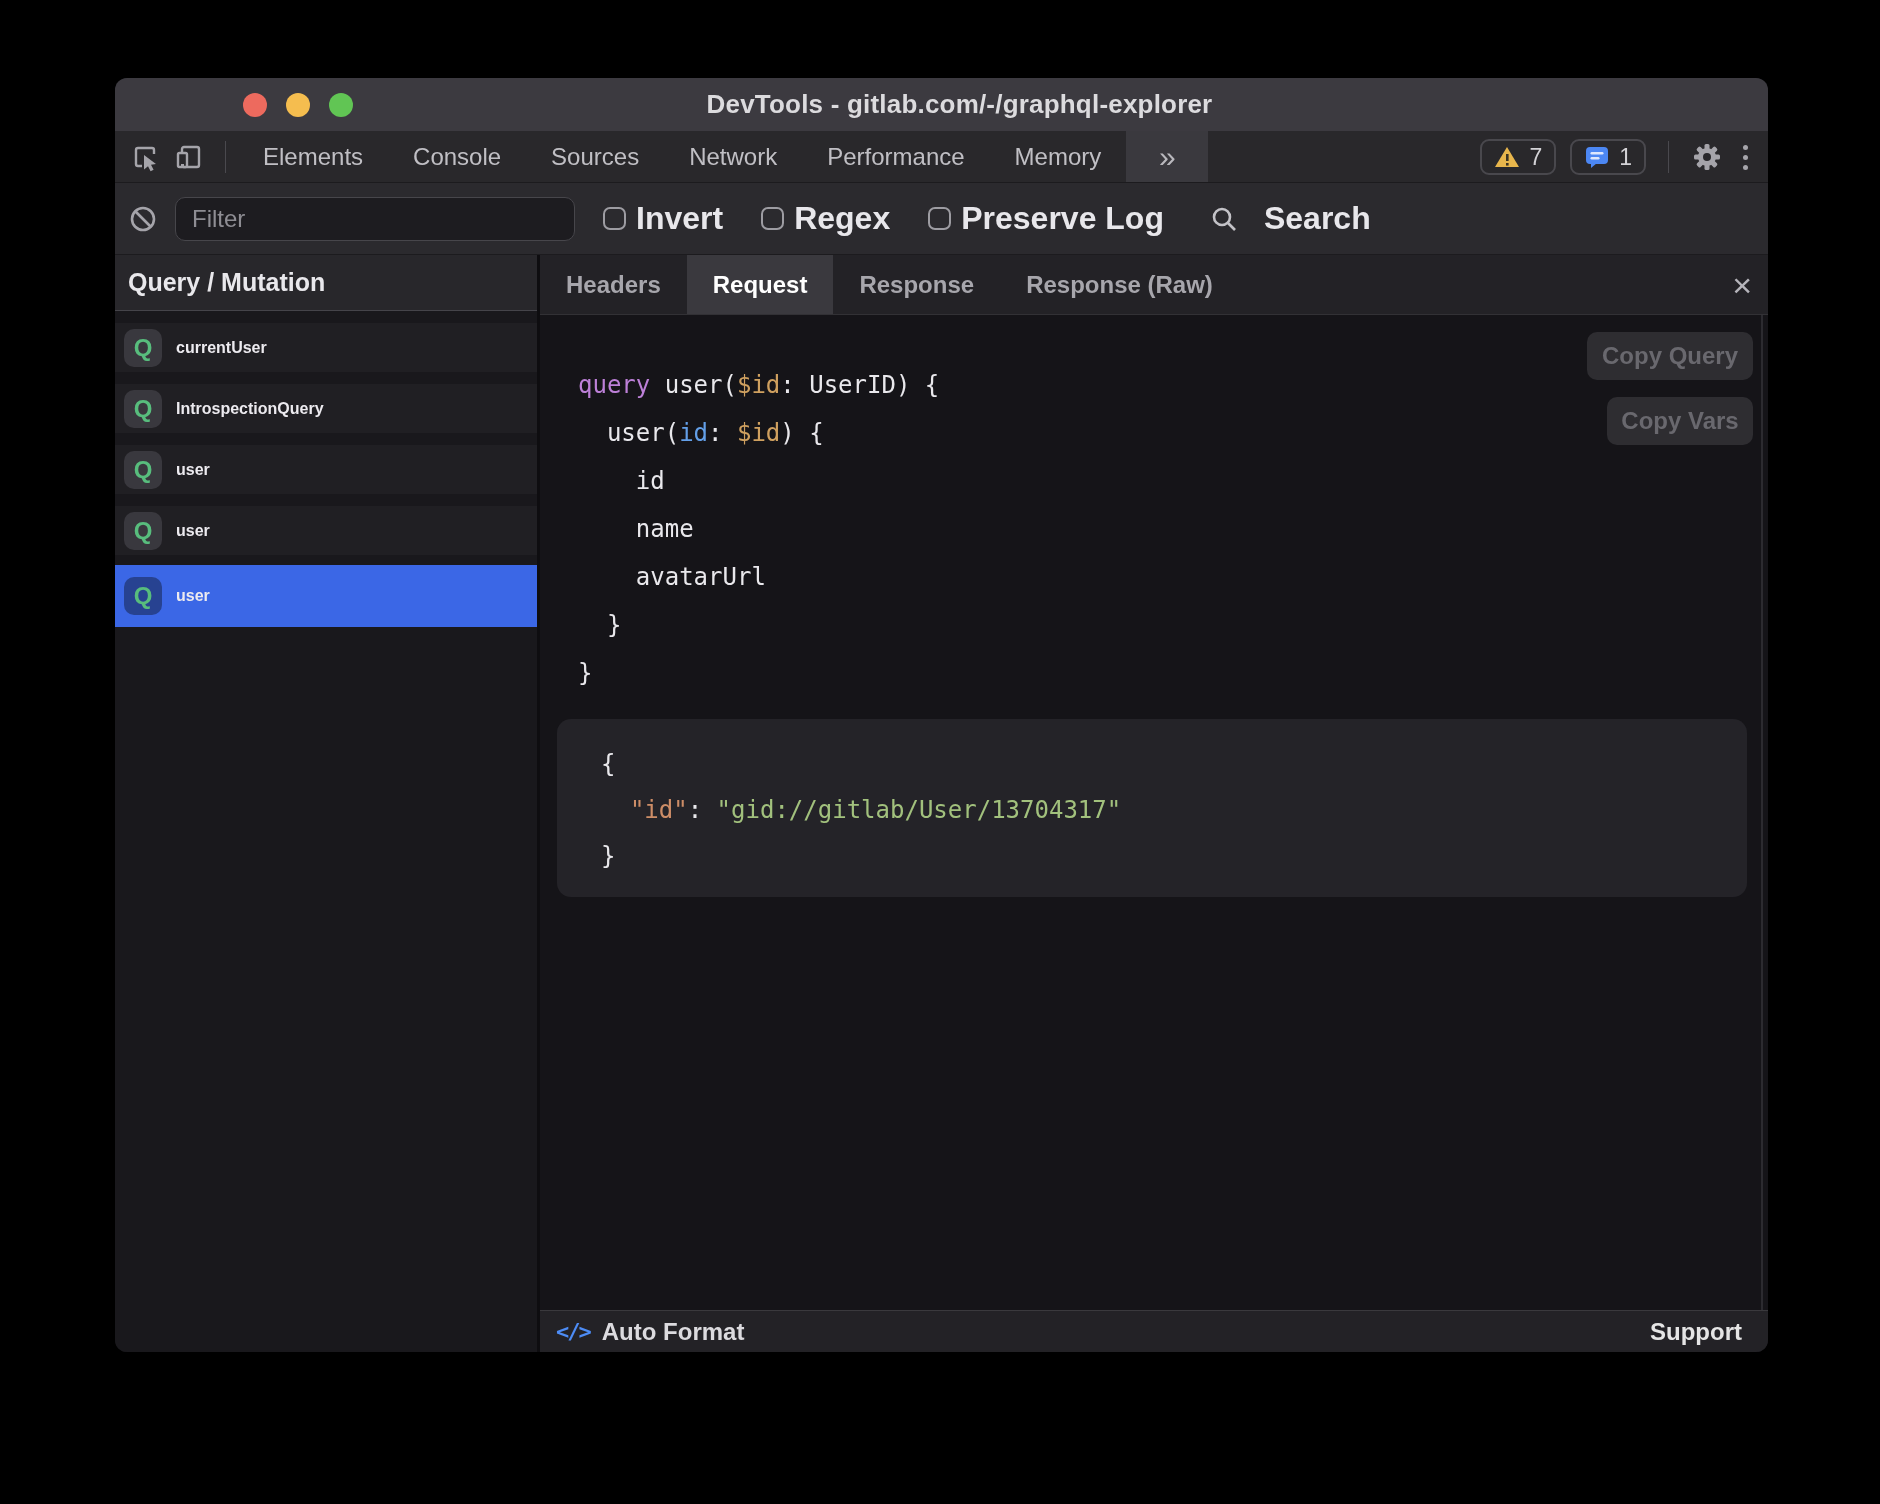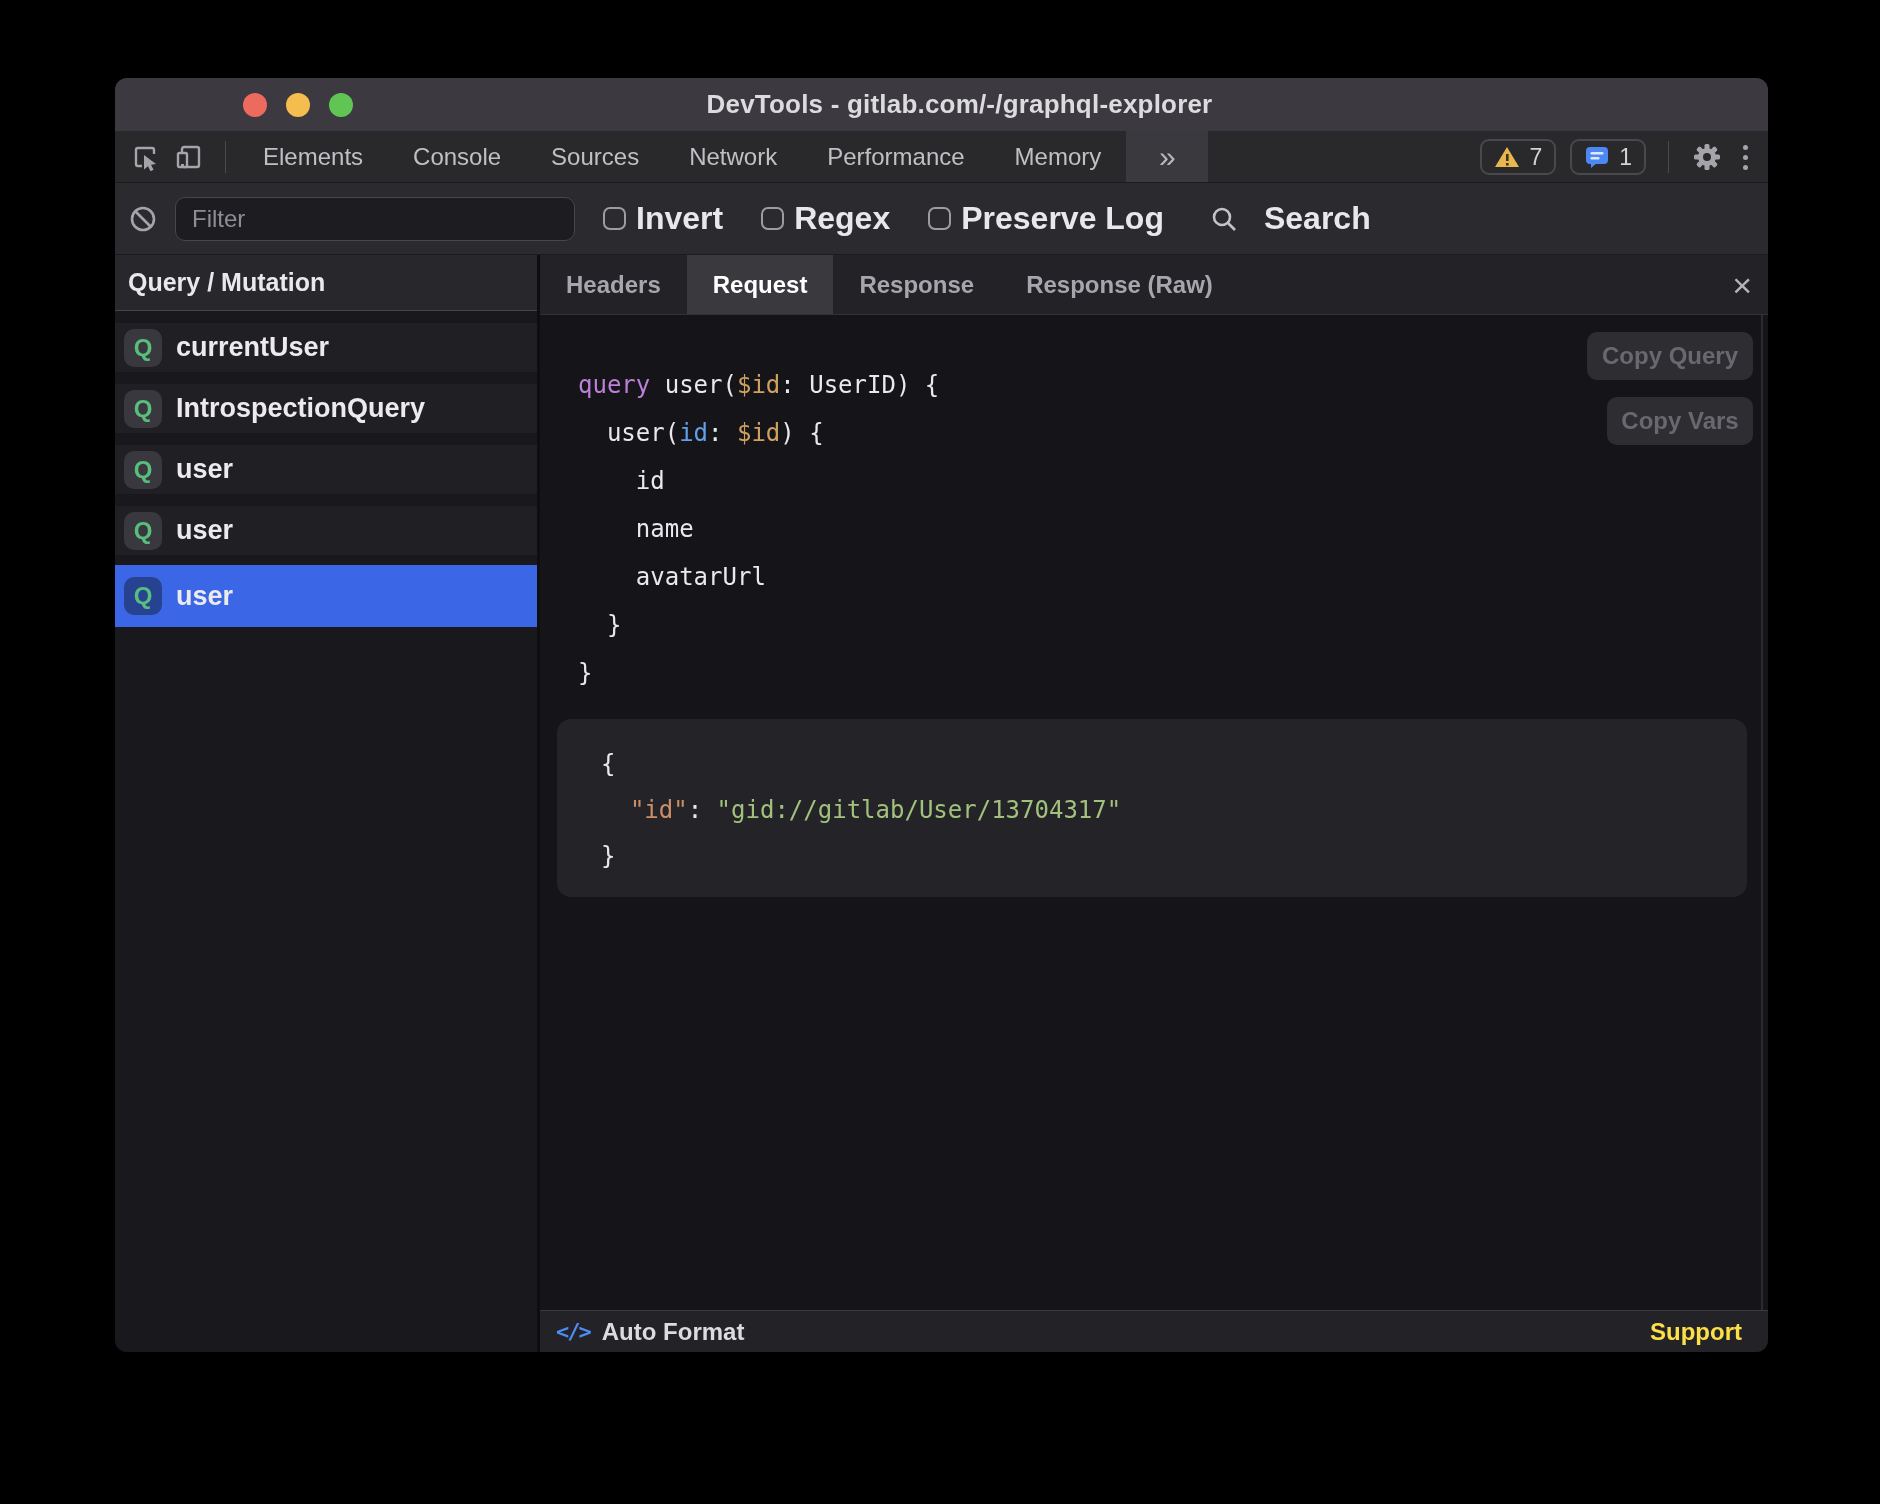--- a/index.html
+++ b/index.html
@@ -43,21 +43,21 @@
 
   
   .content{flex:1 1 auto;display:flex;min-height:0;}
   .sidebar{width:422px;background:#19181c;display:flex;flex-direction:column;flex:0 0 auto;}
   .sb-header{height:56px;background:#28272b;border-bottom:1px solid #45444a;display:flex;align-items:center;padding-left:13px;color:#e9e8ec;font-size:25px;font-weight:bold;flex:0 0 auto;}
   .sb-list{flex:1 1 auto;}
   .sb-item{height:49px;margin-top:12px;background:#201f23;display:flex;align-items:center;padding-left:9px;gap:14px;}
   .sb-item.selected{height:62px;margin-top:10px;background:#3b67e6;}
   .qbadge{width:38px;height:38px;border-radius:10px;background:#39383e;display:flex;align-items:center;justify-content:center;color:#58bd7d;font-size:24px;font-weight:bold;flex:0 0 auto;}
   .sb-item.selected .qbadge{background:rgba(15,23,42,.45);}
-  .sb-label{color:#eceaef;font-size:27px;font-weight:bold;white-space:nowrap;}
+  .sb-label{color:#eceaef;font-size:16px;font-weight:bold;white-space:nowrap;}
   .panel-divider{width:3px;background:#0e0d10;flex:0 0 auto;}
 
   .rightpanel{flex:1 1 auto;display:flex;flex-direction:column;min-width:0;background:#151418;}
   .rp-tabs{height:60px;background:#232226;display:flex;align-items:stretch;position:relative;flex:0 0 auto;border-bottom:1px solid #323135;}
   .rp-tab{display:flex;align-items:center;padding:0 26px;color:#a7a6ac;font-size:24px;font-weight:bold;white-space:nowrap;}
   .rp-tab.active{background:#3a393e;color:#ffffff;}
   .rp-close{position:absolute;right:16px;top:0;height:60px;display:flex;align-items:center;color:#b5b4ba;font-size:34px;cursor:default;}
 
   .rp-body{flex:1 1 auto;position:relative;min-height:0;}
   .gutterline{position:absolute;right:5px;top:0;bottom:0;width:2px;background:#2c2b30;}
@@ -74,21 +74,21 @@
   .copybtn.query{top:17px;width:166px;}
   .copybtn.vars{top:82px;width:146px;}
 
   .varbox{position:absolute;left:17px;right:21px;top:404px;height:178px;background:#242328;border-radius:14px;padding:22px 0 0 44px;font-family:"DejaVu Sans Mono",monospace;font-size:24px;line-height:46px;color:#e9e8ec;}
   .varbox div{white-space:pre;}
 
   .rp-footer{height:42px;background:#232226;border-top:1.5px solid #3a393d;display:flex;align-items:center;padding:0 16px;flex:0 0 auto;}
   .fmt-icon{font-family:"DejaVu Sans Mono",monospace;color:#4d8cf5;font-size:22px;font-weight:bold;margin-right:12px;letter-spacing:-2px;}
   .fmt-label{color:#dcdbdf;font-size:24px;font-weight:bold;}
   .footer-spacer{flex:1;}
-  .support{color:#fde047;font-size:24px;font-weight:bold;margin-right:10px;}
+  .support{color:#e5e5e5;font-size:24px;font-weight:bold;margin-right:10px;}
 </style>
 </head>
 <body>
 
 <div class="window">
 
   <div class="titlebar">
     <div class="lights">
       <span class="light red"></span>
       <span class="light yellow"></span>

